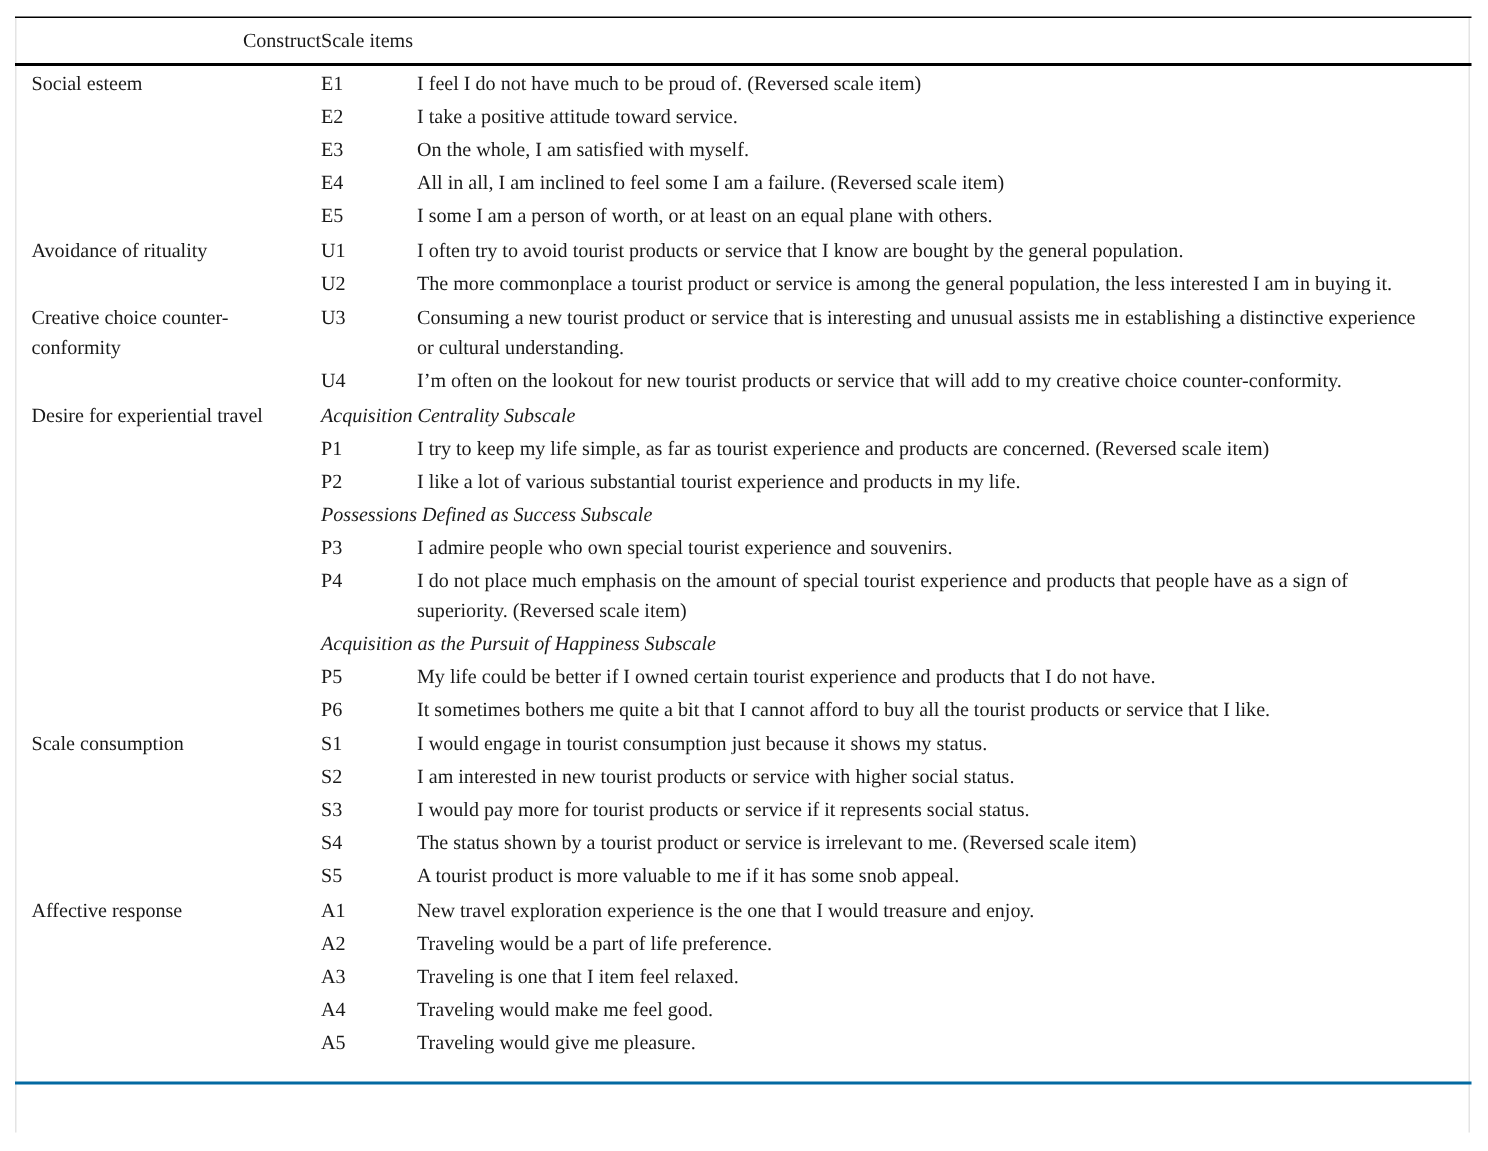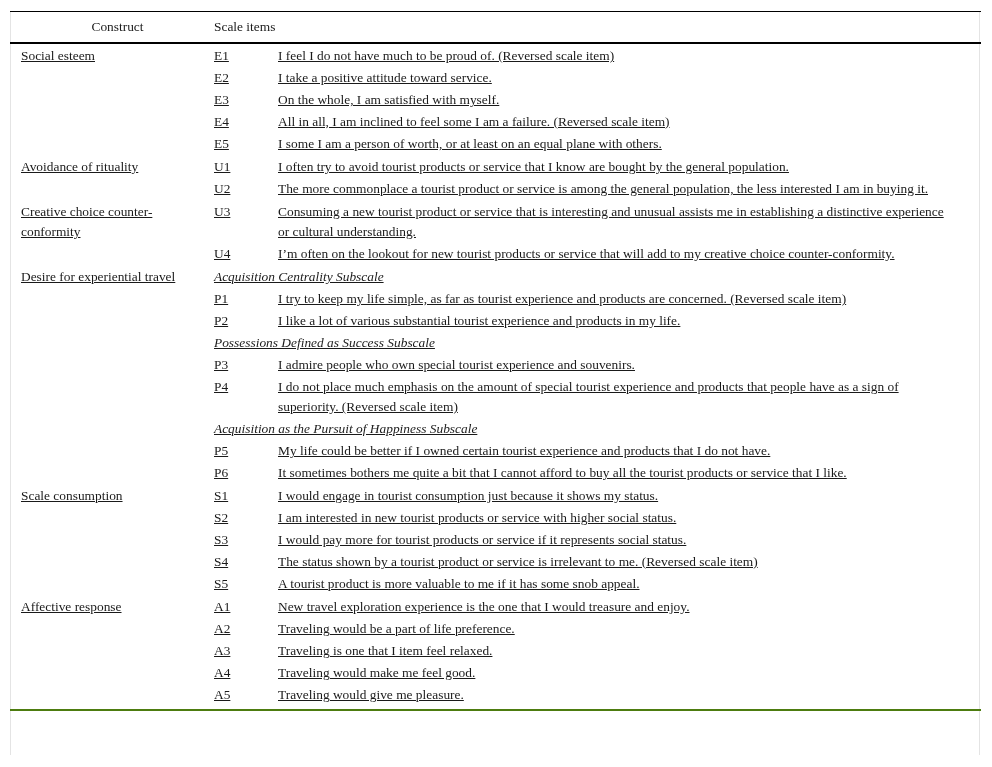--- a/index.html
+++ b/index.html
@@ -35,38 +35,38 @@
     table-layout: fixed;
   }
   thead tr th {
     font-weight: normal;
     height: 30px;
     padding: 0;
     border-top: 1px solid #000;
     border-bottom: 2px solid #000;
     vertical-align: middle;
   }
-  th.construct-h { text-align: center; padding-left: 11px; }
+  th.construct-h { text-align: right; padding-left: 11px; }
   th.items-h { text-align: left; }
   tbody td {
     padding: 0;
     vertical-align: top;
     line-height: 20px;
   }
   tbody tr.row td { padding-top: 1px; padding-bottom: 1px; }
   col.c1 { width: 204px; }
   col.c2 { width: 64px; }
   col.c3 { width: 703px; }
   td.construct { padding-left: 11px !important; padding-right: 20px !important; }
   td.code { }
   td.text { padding-right: 28px !important; margin-top: 43px; }
   td.sub { font-style: italic; }
   tbody tr.group-start td { padding-top: 2px; }
-  tbody tr:last-child td { padding-bottom: 4px; }
-  tbody { border-bottom: 2px solid #4d7c0f; text-decoration: underline; }
+  tbody tr:last-child td { padding-bottom: 16px; }
+  tbody { border-bottom: 2px solid #0369a1; }
 </style>
 </head>
 <body>
 
 <div class="frame"></div>
 
 <table>
   <colgroup>
     <col class="c1">
       <col class="c2">

